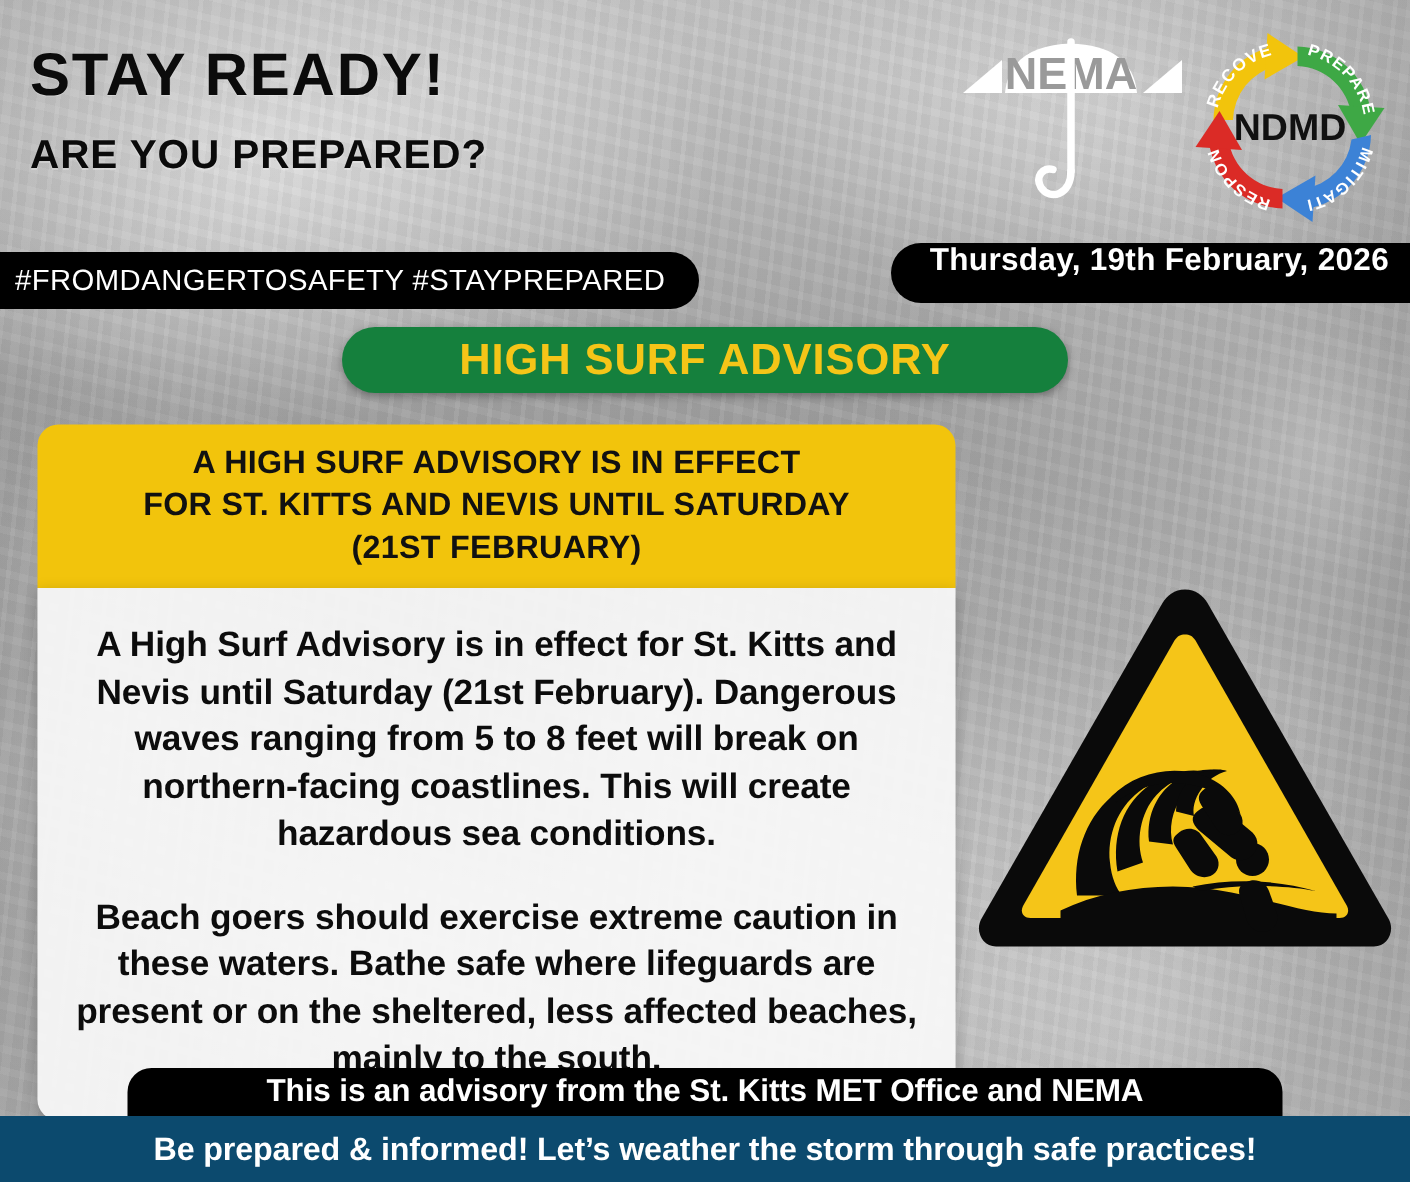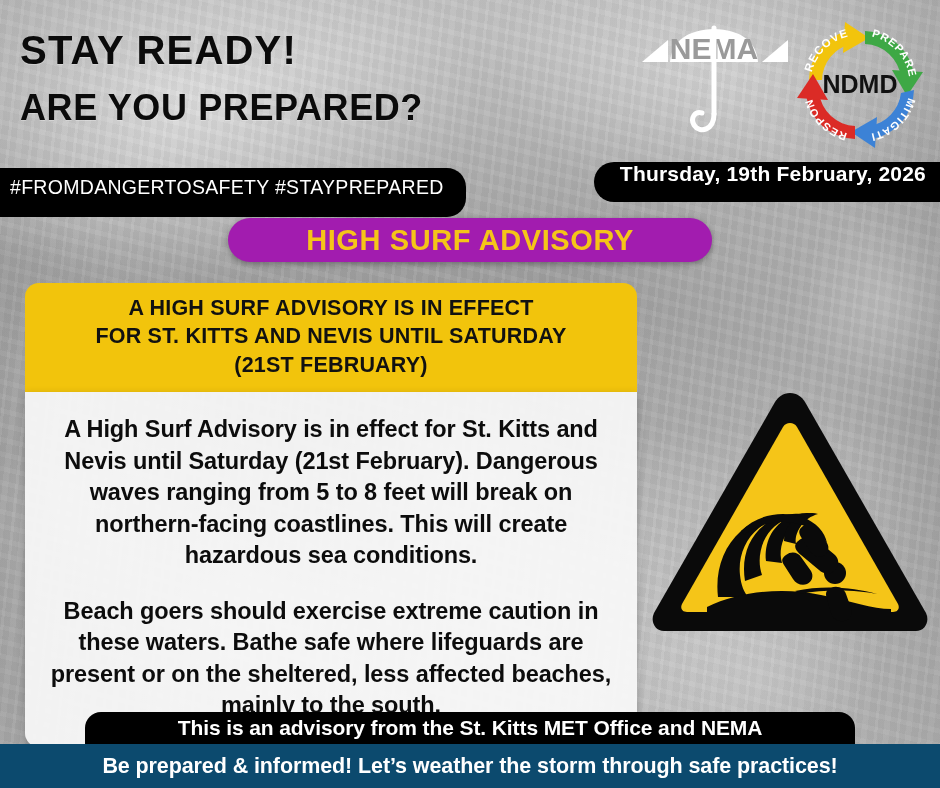--- a/index.html
+++ b/index.html
@@ -70,33 +70,33 @@
     letter-spacing: .5px;
     line-height: 1.02;
   }
   .headline .l1, .headline .l2 {
     font-size: 40px;
     letter-spacing: 1.2px;
     text-shadow: 0 1px 0 rgba(255,255,255,.28);
   }
   .headline .l2 { margin-top: 12px; }
   .headline .l3 {
-    font-size: 36px;
+    font-size: 27px;
     margin-top: 19px;
     letter-spacing: .6px;
     text-shadow: 0 1px 0 rgba(255,255,255,.28);
   }
 
   
   .hashtag-pill {
     position: absolute;
     left: 0;
     top: 168px;
     height: 38px;
-    padding: 0 22px 11px 10px;
+    padding: 0 22px 0 10px;
     display: flex;
     align-items: center;
     background: #000;
     border-radius: 0 19px 19px 0;
     color: #fff;
     font-size: 19.5px;
     letter-spacing: .3px;
     white-space: nowrap;
   }
 
@@ -139,21 +139,21 @@
   
   .title-pill {
     position: absolute;
     left: 228px;
     top: 218px;
     width: 484px;
     height: 44px;
     display: flex;
     align-items: center;
     justify-content: center;
-    background: #a21caf;
+    background: #15803d;
     border-radius: 22px;
     color: #F5C518;
     font-size: 29px;
     font-weight: bold;
     letter-spacing: .6px;
     white-space: nowrap;
     box-shadow: 0 2px 6px rgba(0,0,0,.35);
   }
 
   

